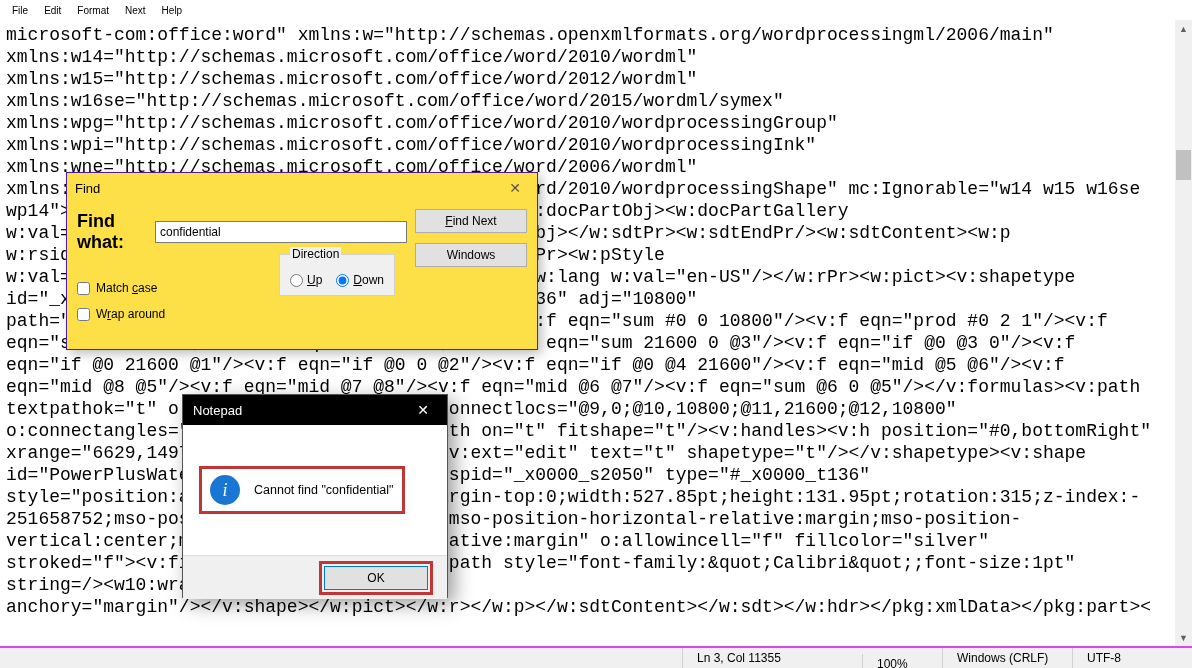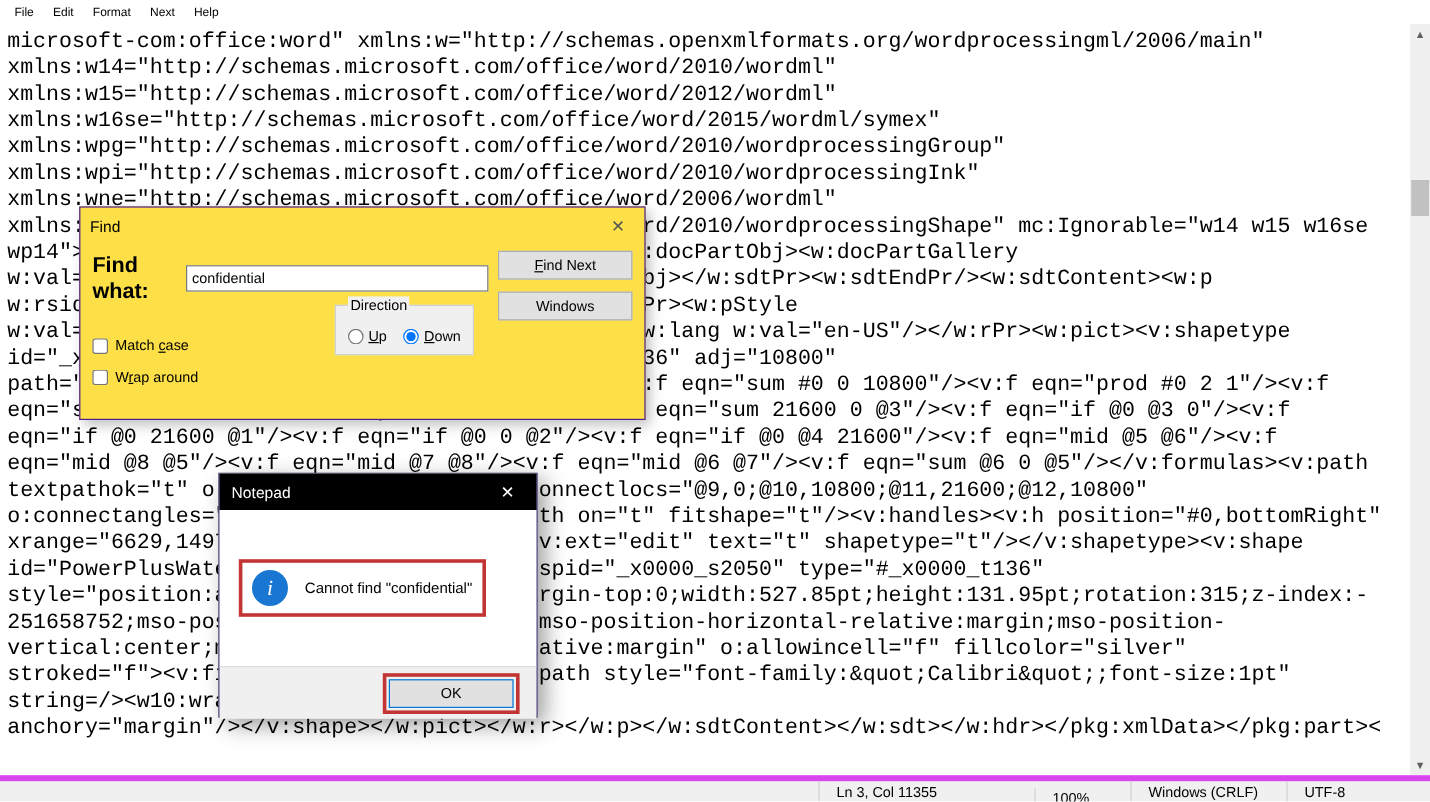--- a/index.html
+++ b/index.html
@@ -63,21 +63,21 @@
       font-size:9px; color:#606060;
     }
     .scrollbar-btn.up { top:0;}
     .scrollbar-btn.down { bottom:0;}
     .statusbar {
       position: absolute;
       bottom: 0;
       left: 0; right: 0;
       height: 22px;
       background: #f0f0f0;
-      border-top: 5px solid #d946ef;
+      border-top: 2px solid #d946ef;
       display: flex;
       align-items: center;
       justify-content: flex-end;
       font-size: 12px;
       color: #000;
     }
     .statusbar-cell {
       padding: 0 14px;
       border-left: 1px solid #d0d0d0;
       height: 100%;

